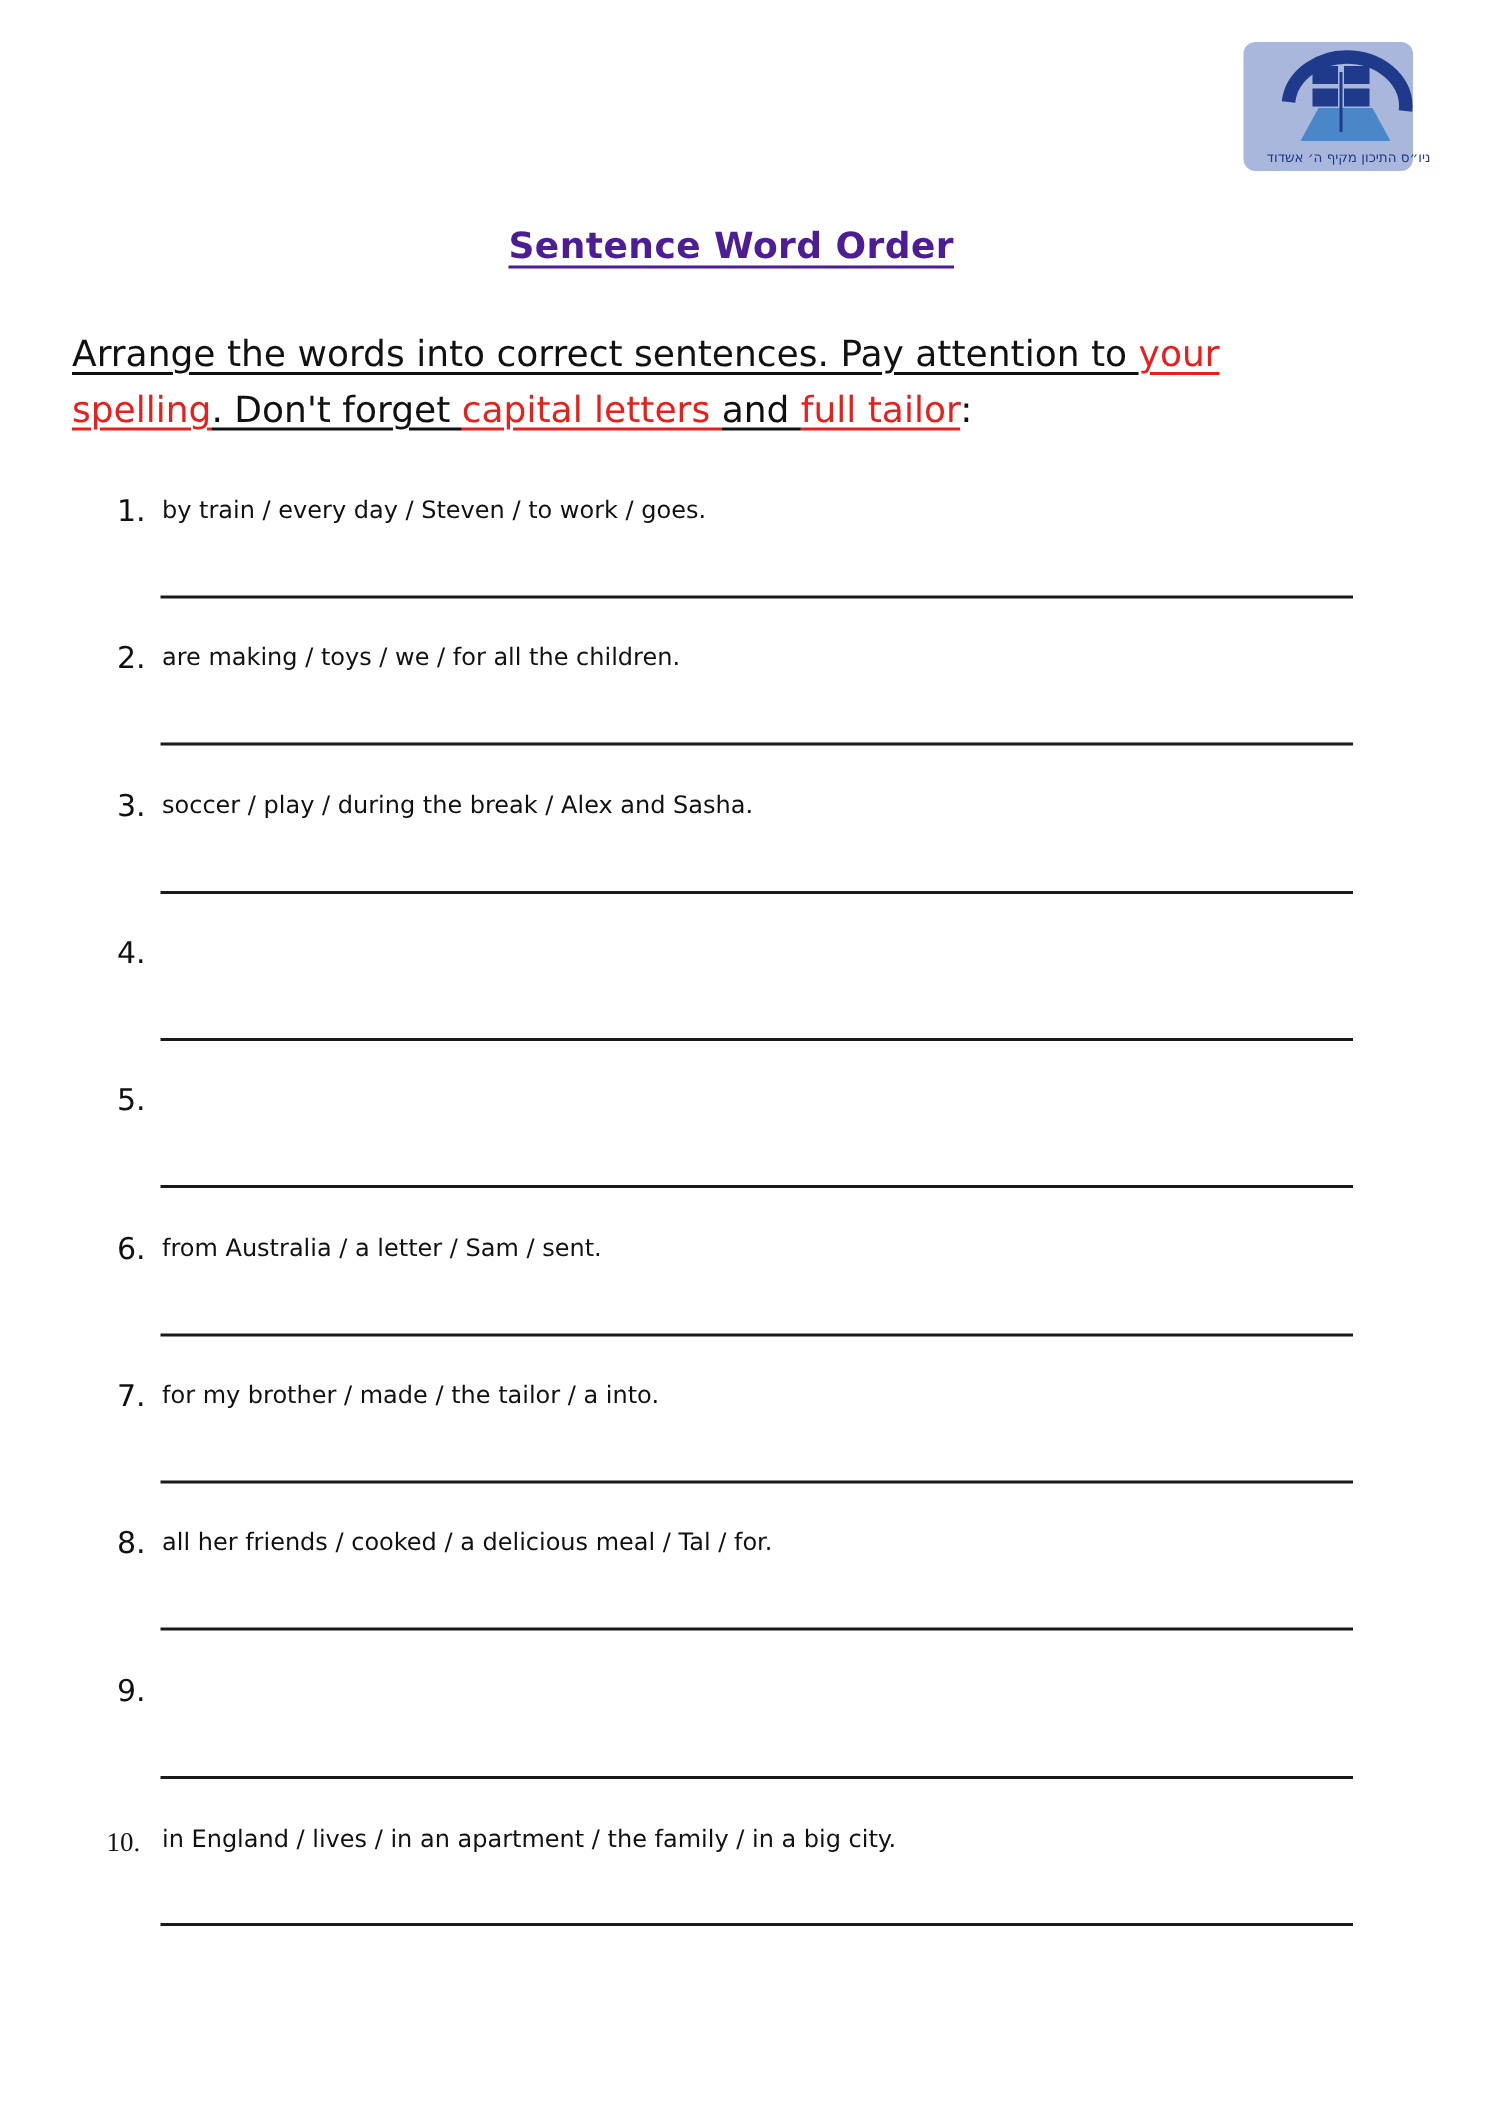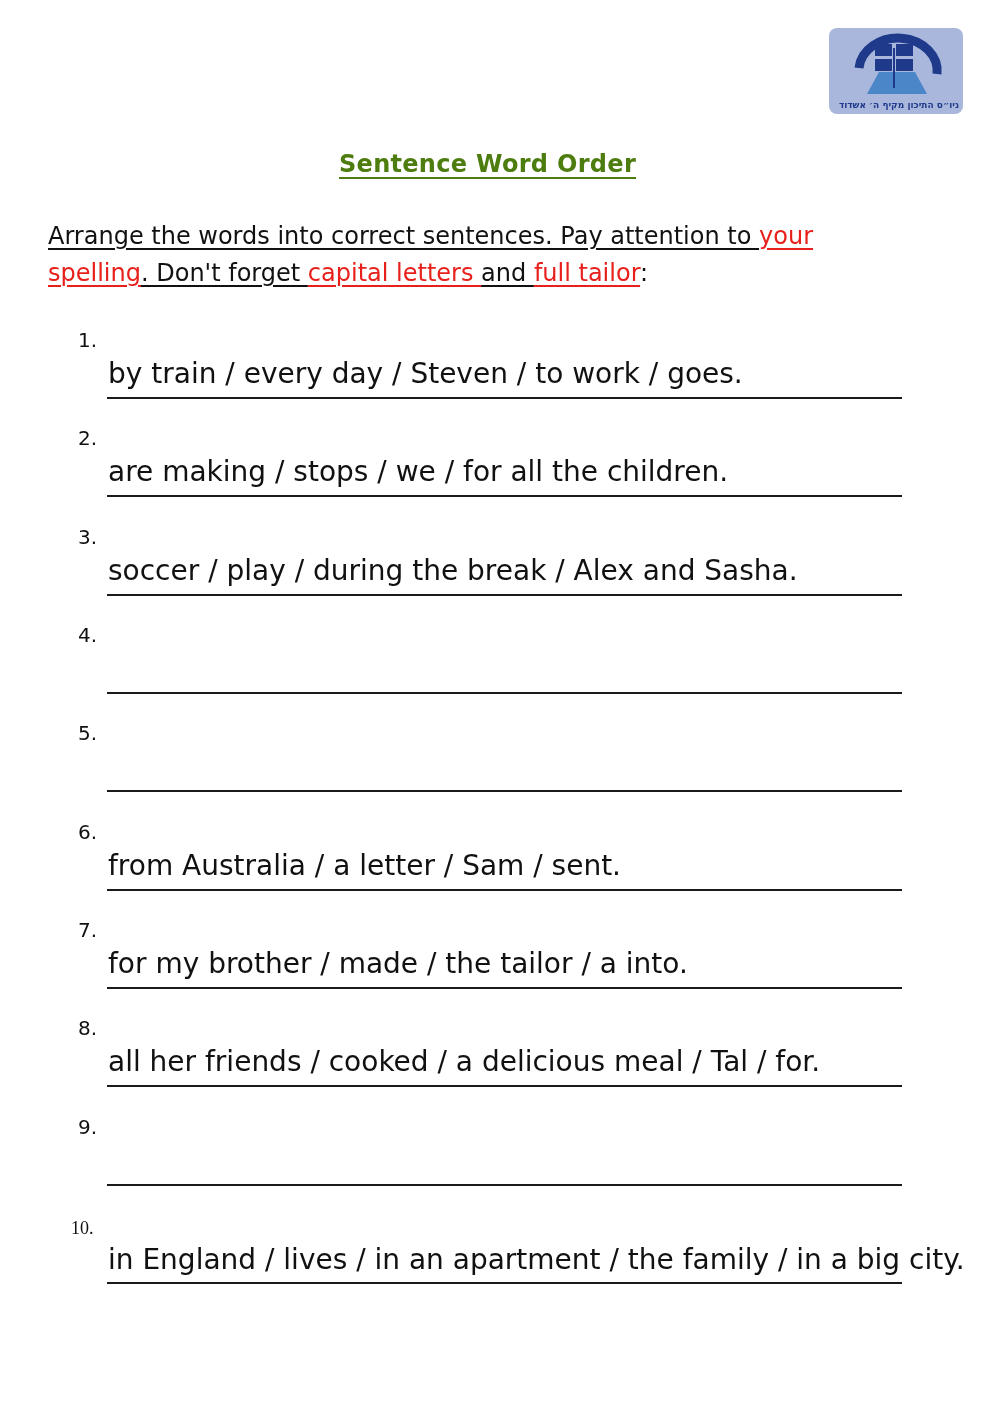--- a/index.html
+++ b/index.html
@@ -1,42 +1,42 @@
 <!DOCTYPE html>
 <html><head>
 <meta charset="utf-8">
 <style>
   html, body { margin: 0; padding: 0; }
   body {
     width: 1000px; height: 1413px; background: #ffffff; position: relative;
     font-family: "DejaVu Sans", sans-serif; color: #111111; overflow: hidden;
   }
   .logo {
-    position: absolute; left: 829px; top: 28px; width: 134px; height: 86px;
-    background: #a9b7dc; border-radius: 8px; font-weight: bold;
+    position: absolute; left: 829px; top: 28px; width: 113px; height: 86px;
+    background: #a9b7dc; border-radius: 8px;
   }
   .logo svg { position: absolute; left: 0; top: 0; }
   .title {
     position: absolute; left: 0; width: 975px; top: 150px; text-align: center;
-    font-size: 24px; font-weight: bold; color: #4d7c0f; letter-spacing: 0.3px;
+    font-size: 24px; font-weight: bold; color: #4c1d95; letter-spacing: 0.3px;
   }
   .title span { text-decoration: underline; text-underline-offset: 5px; text-decoration-thickness: 2px; }
   .instr {
     position: absolute; left: 48px; top: 218px; width: 860px;
     font-size: 24px; line-height: 37px; color: #111;
   }
   .u { text-decoration: underline; text-underline-offset: 4px; text-decoration-thickness: 2px; }
   .red { color: #e8201c; text-decoration-color: #e8201c; }
   .blk { text-decoration-color: #111; }
   .item { position: absolute; left: 0; width: 1000px; height: 98px; }
   .num {
     position: absolute; left: 78px; top: 0; font-size: 20px; line-height: 26px;
   }
   .num.serif { font-family: "Liberation Serif", serif; font-size: 18px; left: 71px; top: 2px; text-align: center; }
-  .words { position: absolute; left: 108px; top: 0; font-size: 28px; line-height: 26px; white-space: nowrap; margin-top: 34px; }
+  .words { position: absolute; left: 108px; top: 0; font-size: 16px; line-height: 26px; white-space: nowrap; }
   .answer-line {
     position: absolute; left: 107px; width: 795px; height: 0; border-top: 2px solid #1a1a1a; top: 57px;
   }
 </style>
 </head>
 <body>
 
 <div class="logo">
   <svg width="137" height="86" viewBox="0 0 137 86">
     <path d="M30 40 A38 32 0 1 1 108 46" fill="none" stroke="#1f3a8a" stroke-width="9"></path>
@@ -59,21 +59,21 @@
 </div>
 
 <div class="item" style="top:327px">
   <span class="num">1.</span>
   <span class="words">by train / every day / Steven / to work / goes.</span>
   <div class="answer-line" style="top:70px"></div>
 </div>
 
 <div class="item" style="top:425px">
   <span class="num">2.</span>
-  <span class="words">are making / stops / we / for all the children.</span>
+  <span class="words">are making / toys / we / for all the children.</span>
   <div class="answer-line" style="top:70px"></div>
 </div>
 
 <div class="item" style="top:524px">
   <span class="num">3.</span>
   <span class="words">soccer / play / during the break / Alex and Sasha.</span>
   <div class="answer-line" style="top:70px"></div>
 </div>
 
 <div class="item" style="top:622px">

